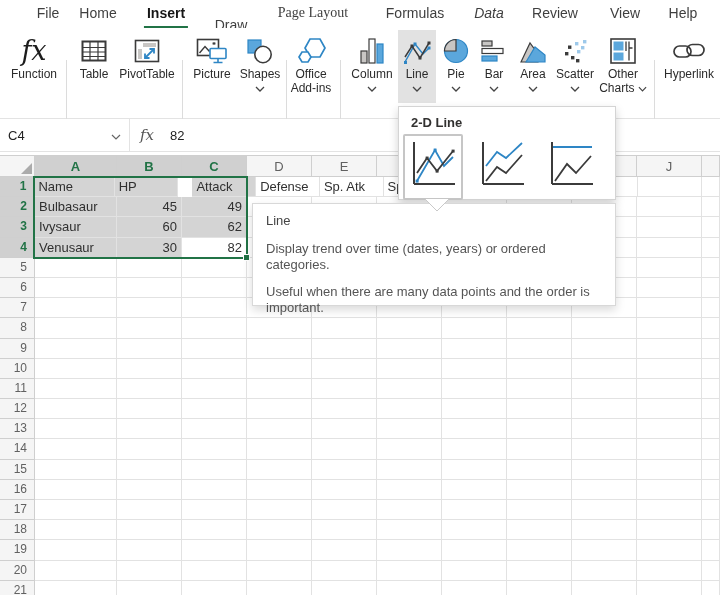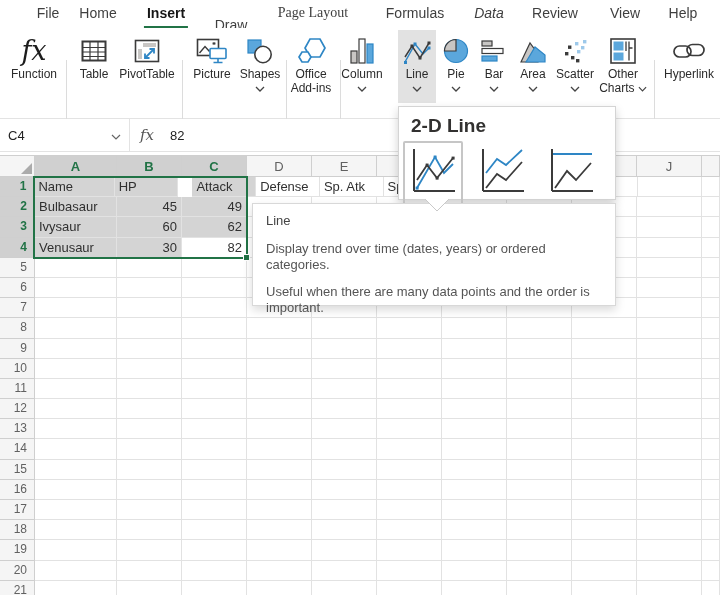--- a/index.html
+++ b/index.html
@@ -66,21 +66,21 @@
         font-size:13px;color:#303030;line-height:19px;padding:0 4px;white-space:nowrap;overflow:hidden;background:#fff;}
   .cell.sel{background:var(--sel-fill);}
   .cell.active{background:#fff;}
   .cell.num{text-align:right;}
   .selbox{position:absolute;left:33px;top:21px;width:215px;height:83px;border:2px solid var(--green);z-index:5;pointer-events:none;}
   .handle{position:absolute;right:-4px;bottom:-4px;width:7px;height:7px;background:var(--green);border:1px solid #fff;}
 
   
   .panel{position:absolute;left:398px;top:106px;width:218px;height:94px;background:#fff;
          border:1px solid var(--panel-border);box-shadow:0 4px 9px rgba(0,0,0,.18);z-index:30;}
-  .panel h4{font-size:19px;font-weight:700;color:#323130;padding:8px 0 0 12px;}
+  .panel h4{font-size:13px;font-weight:700;color:#323130;padding:8px 0 0 12px;}
   .optrow{display:flex;align-items:flex-start;padding:4px 0 0 4px;}
   .opt{padding:2px;border:2px solid transparent;border-radius:2px;margin-right:9px;}
   .opt.sel{border-color:#c6c6c6;}
 
   
   .notch{position:absolute;left:424px;top:198px;z-index:40;}
 
   
   .tip{position:absolute;left:252px;top:203px;width:364px;height:103px;background:#fff;
        border:1px solid #d8d8d8;box-shadow:0 4px 9px rgba(0,0,0,.15);z-index:35;
@@ -171,21 +171,21 @@
         <svg width="32" height="30" viewBox="0 0 32 30">
             <polygon points="15,3 25,3 30,12 25,21 15,21 10,12" fill="none" stroke="#2e86c5" stroke-width="1.7"></polygon>
             <polygon points="7,16 13,16 16,21 13,26 7,26 4,21" fill="#fff" stroke="#2e86c5" stroke-width="1.7"></polygon>
           </svg>
       </span>
       <span class="lbl">Office</span>
       <span class="lbl">Add-ins</span>
     </div>
     <div class="rsep" style="left:340px;"></div>
 
-    <div class="rbtn" style="left:336px;width:52px;">
+    <div class="rbtn" style="left:346px;width:52px;">
       <span class="icn">
         <svg width="24" height="28" viewBox="0 0 24 28">
             <rect x="1" y="14" width="6" height="12" fill="#c8c6c4" stroke="#3b3b3b" stroke-width="1.2"></rect>
             <rect x="9" y="2" width="6" height="24" fill="#fff" stroke="#3b3b3b" stroke-width="1.2"></rect>
             <rect x="17" y="7" width="6" height="19" fill="#5ba7dc" stroke="#2e86c5" stroke-width="1.2"></rect>
           </svg>
       </span>
       <span class="lbl">Column</span>
       <span class="chev"><svg width="10" height="6" viewBox="0 0 10 6">
             <polyline points="1,1 5,5 9,1" fill="none" stroke="#444" stroke-width="1.3"></polyline>

